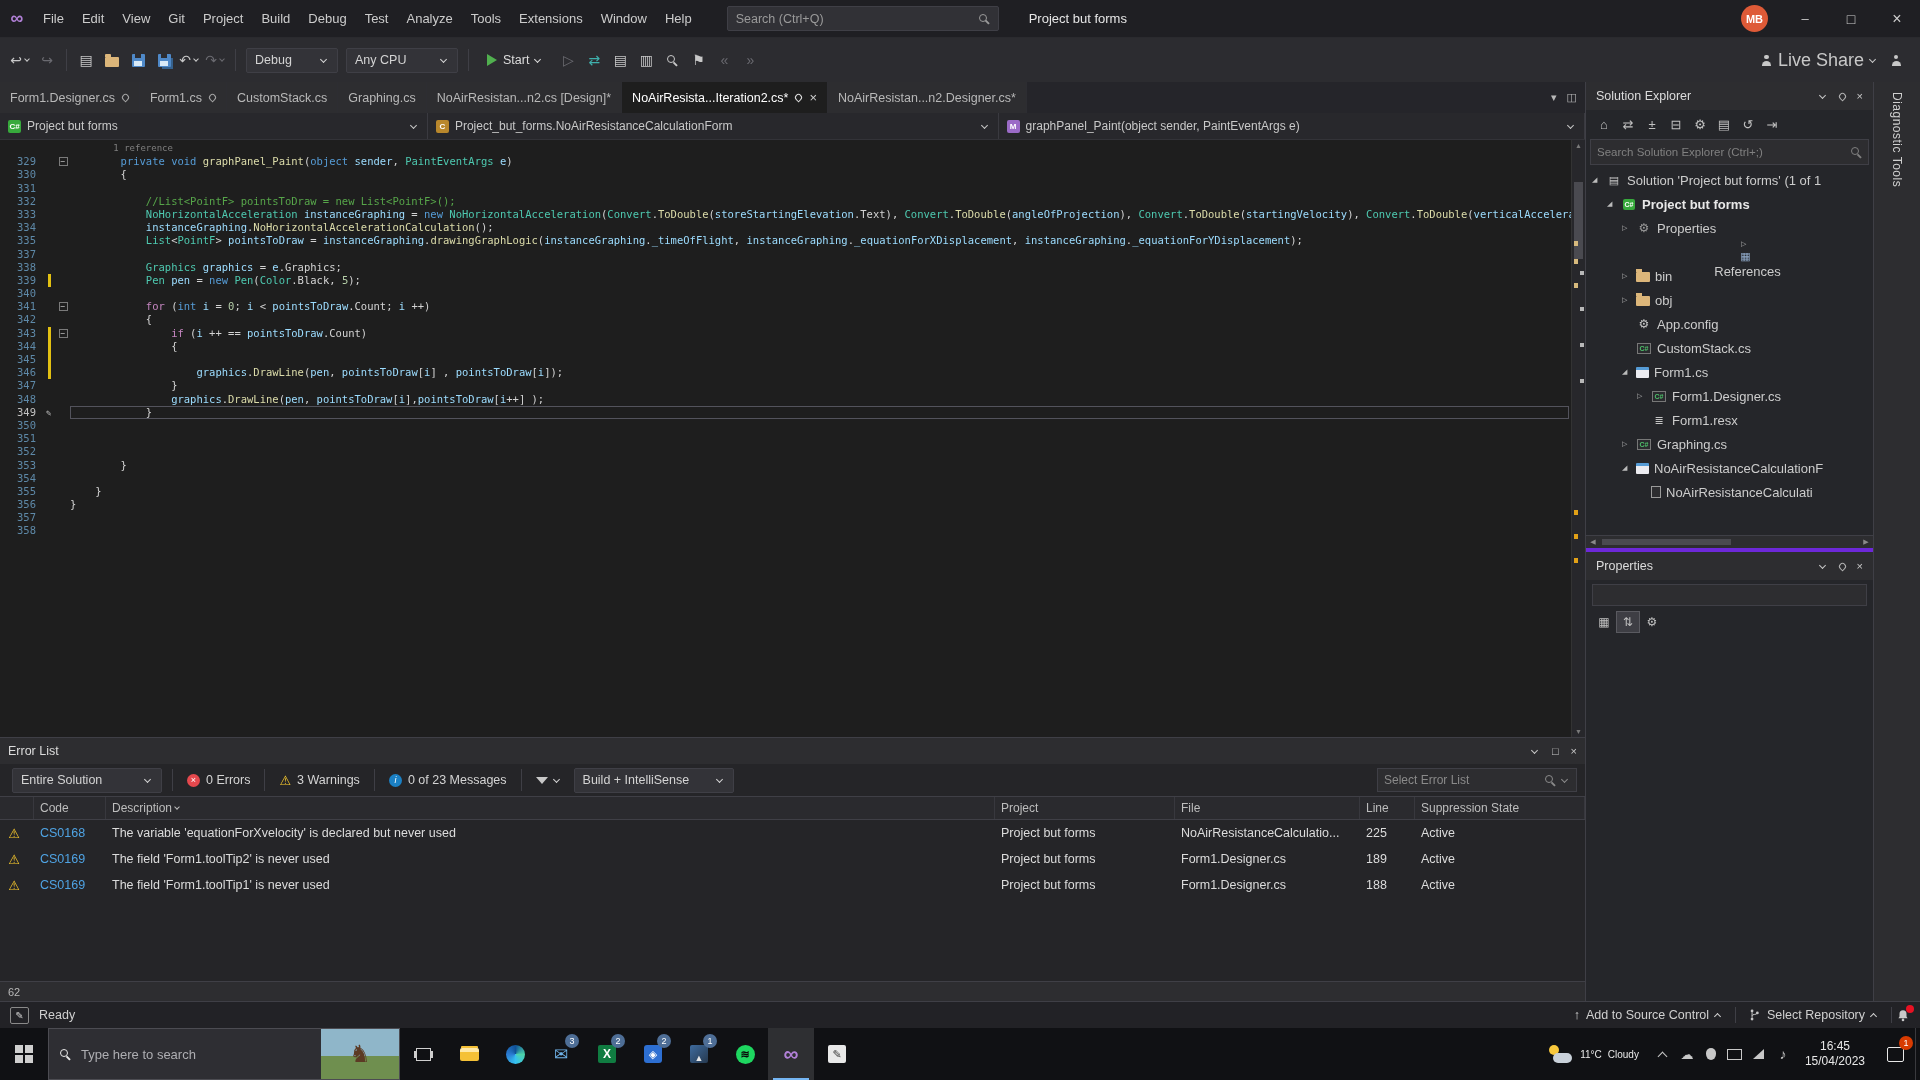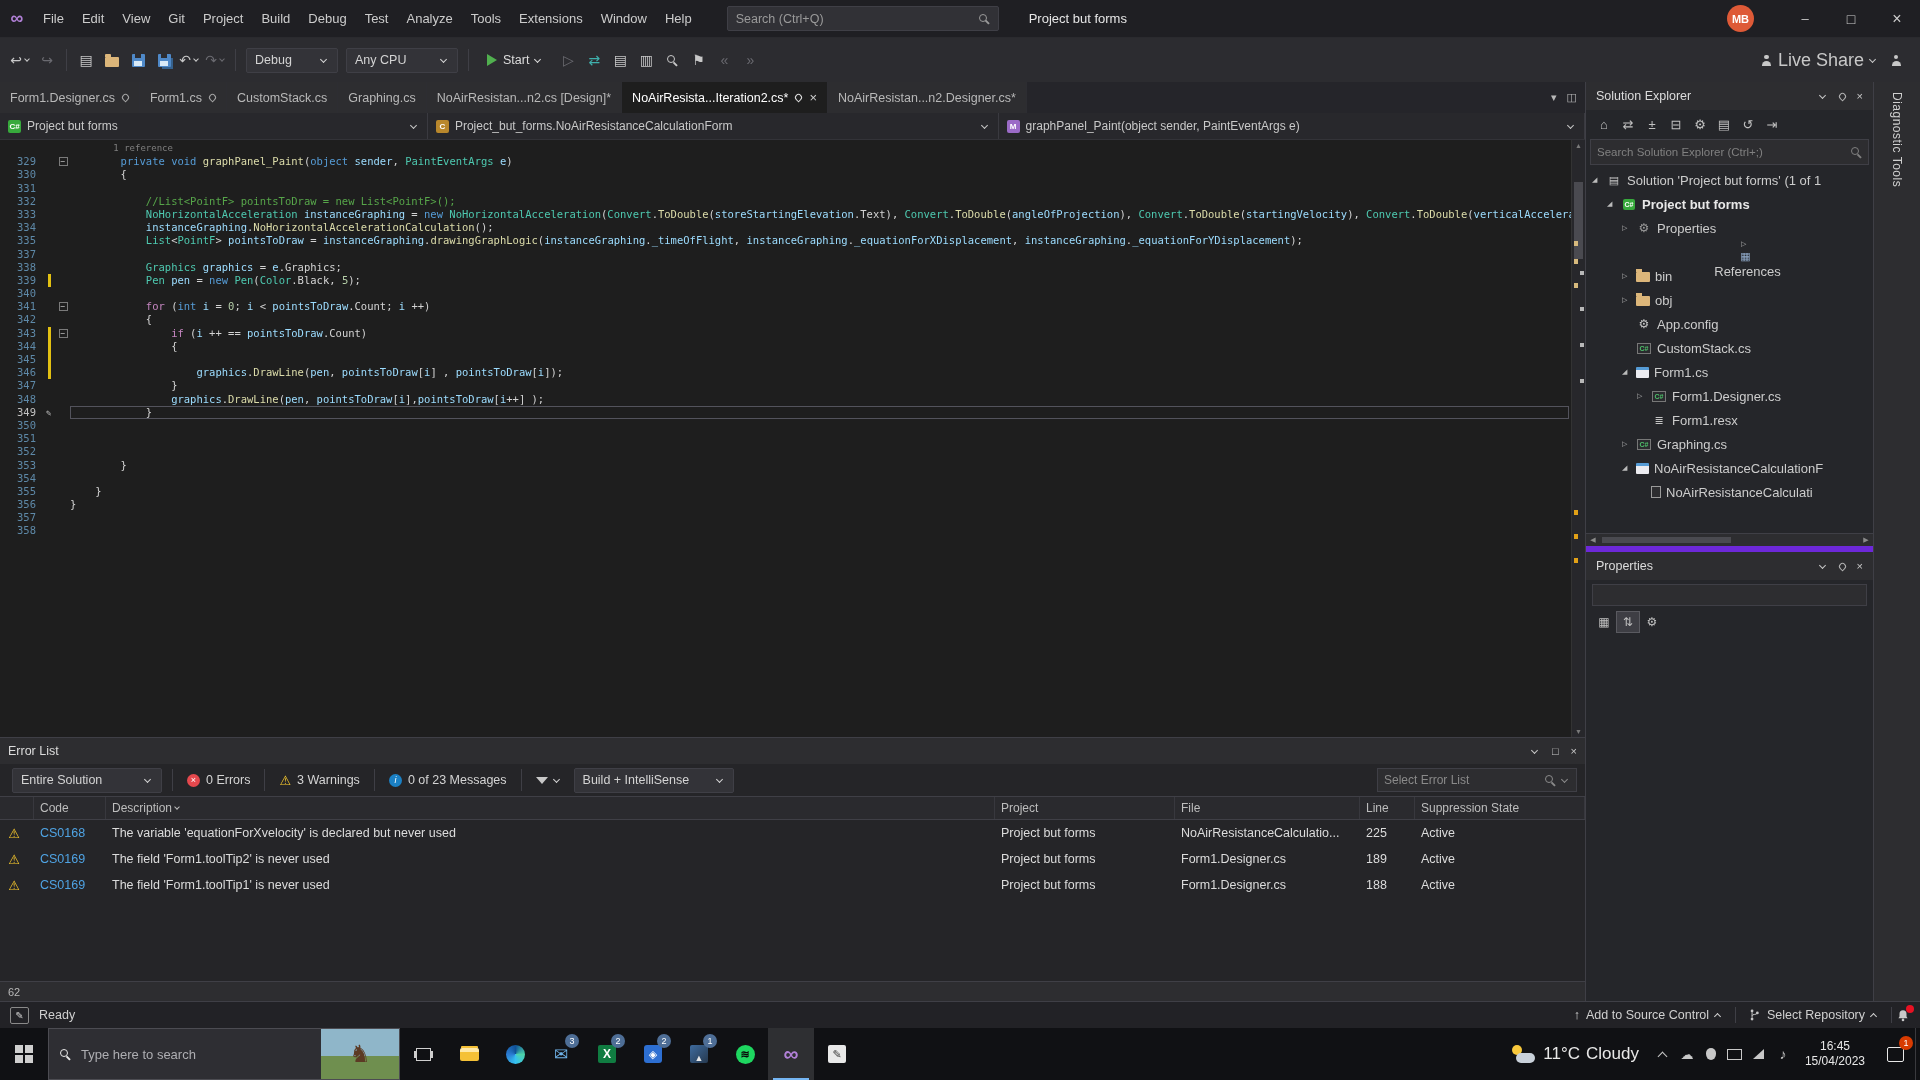--- a/index.html
+++ b/index.html
@@ -19,21 +19,21 @@
   
   .titlebar{height:38px;background:#1F1F23;display:flex;align-items:center;flex:none;border-bottom:1px solid #2A2A2E}
   .vslogo{width:34px;text-align:center;color:#B180D7;font-size:18px;font-weight:bold}
   .vslogo::before{content:"\221E"}
   .menus{display:flex;align-items:center;height:100%}
   .menu-item{padding:0 9px;line-height:37px;color:#CCCCCC;font-size:13px;cursor:default}
   .qsearch{width:272px;height:25px;background:#313136;border:1px solid #3F3F46;border-radius:2px;display:flex;align-items:center;margin-left:26px;padding:0 8px;color:#9A9A9A}
   .qsearch .qs-text{flex:1;font-size:12.5px}
   .sol-label{margin-left:30px;color:#E6E6E6;font-size:13px;white-space:nowrap}
   .tb-right{margin-left:auto;display:flex;align-items:center;height:100%}
-  .avatar{width:27px;height:27px;border-radius:50%;background:#DE5A37;color:#fff;font-size:11px;font-weight:bold;display:flex;align-items:center;justify-content:center;margin-right:28px}
+  .avatar{width:27px;height:27px;border-radius:50%;background:#DE5A37;color:#fff;font-size:11px;font-weight:bold;display:flex;align-items:center;justify-content:center;margin-right:14px}
   .wbtn{width:46px;height:100%;display:flex;align-items:center;justify-content:center;color:#CCC;font-size:13px}
   .wbtn.min::before{content:"\2013"}
   .wbtn.max::before{content:"\25A1";font-size:14px}
   .wbtn.cls::before{content:"\00D7";font-size:16px}
 
   
   .toolbar{height:44px;background:#2C2C30;display:flex;align-items:center;padding:0 8px;flex:none}
   .tgroup{display:flex;align-items:center}
   .tbtn{display:flex;align-items:center;justify-content:center;min-width:26px;height:26px;color:#C8C8C8;font-size:14px;border-radius:2px}
   .tbtn.dim{color:#6A6A70}
@@ -120,21 +120,21 @@
   .erow>span{padding:0 6px;overflow:hidden;white-space:nowrap;text-overflow:ellipsis}
   .erow .codelink{color:#4FA3E3}
   .erow .sevcell{text-align:center}
   .belowstrip{height:20px;background:#2D2D30;border-top:1px solid #3F3F46;display:flex;align-items:center;padding:8px 8px;font-size:11px;color:#B8B8B8;flex:none}
 
   
   .right-col{width:288px;background:#25262A;display:flex;flex-direction:column;flex:none;border-right:1px solid #3F3F46}
   .panel-title{height:28px;background:#2D2D30;display:flex;align-items:center;padding:0 10px;font-size:12.5px;color:#DCDCDC;flex:none}
   .panel-title .ticons{margin-left:auto;display:flex;align-items:center;color:#C8C8C8}
   .panel-title .ticons>span{margin-left:11px;font-size:11px}
-  .sol-explorer{height:470px;display:flex;flex-direction:column;flex:none;border-bottom:6px solid #6d28d9}
+  .sol-explorer{height:470px;display:flex;flex-direction:column;flex:none;border-bottom:4px solid #6d28d9}
   .se-toolbar{height:28px;display:flex;align-items:center;padding:0 6px;color:#C0C0C0;flex:none}
   .se-toolbar>span{width:24px;text-align:center;font-size:13px}
   .se-search{height:26px;margin:1px 4px 3px;background:#2D2D30;border:1px solid #3F3F46;display:flex;align-items:center;padding:0 6px;color:#808080;font-size:11.5px;flex:none}
   .se-search .txt{flex:1;overflow:hidden;white-space:nowrap}
   .se-tree{flex:1;overflow:hidden;font-size:13px}
   .trow{height:24px;display:flex;align-items:center;white-space:nowrap;color:#CCCCCC}
   .trow.bold .tlab{font-weight:bold;color:#E8E8E8}
   .arr{width:13px;flex:none;font-size:7px;color:#BBBBBB}
   .arr.exp::before{content:"\25E2"}
   .arr.col::before{content:"\25B7"}
@@ -196,21 +196,21 @@
   .file-explorer-icon::before{content:"";width:19px;height:13px;background:linear-gradient(#FFE9A8 30%,#F5C137 30%);border-radius:2px;box-shadow:0 -3px 0 -1px #F5C137}
   .edge-icon::before{content:"";width:19px;height:19px;border-radius:50%;background:conic-gradient(from 180deg,#35C1F1,#2B7CD3,#0F5197,#4CD3A9,#35C1F1)}
   .mail-icon::before{content:"\2709";color:#6FB3E8;font-size:17px}
   .excel-icon::before{content:"X";width:18px;height:18px;background:#107C41;color:#fff;border-radius:2px;display:flex;align-items:center;justify-content:center;font-size:12px;font-weight:bold}
   .chat-app-icon::before{content:"\25C8";width:18px;height:18px;background:#2D6FD2;color:#fff;border-radius:3px;display:flex;align-items:center;justify-content:center;font-size:11px}
   .photos-app-icon::before{content:"\25B2";width:18px;height:18px;background:linear-gradient(135deg,#3E6B9E,#26394F);color:#E8E8E8;border-radius:2px;display:flex;align-items:flex-end;justify-content:center;font-size:9px}
   .spotify-icon::before{content:"\224B";width:19px;height:19px;border-radius:50%;background:#1ED760;color:#0A0A0A;display:flex;align-items:center;justify-content:center;font-size:11px;font-weight:bold}
   .visual-studio-icon::before{content:"\221E";color:#B180D7;font-size:21px;font-weight:bold}
   .paint-icon::before{content:"\270E";width:18px;height:18px;background:#E9E9E9;color:#444;border-radius:2px;display:flex;align-items:center;justify-content:center;font-size:11px}
   .tb-flex{flex:1}
-  .weather{display:flex;align-items:center;padding:0 12px;color:#E8E8E8;font-size:17px}
+  .weather{display:flex;align-items:center;padding:0 12px;color:#E8E8E8;font-size:10px}
   .wico{position:relative;width:24px;height:18px;margin-right:8px}
   .wico::before{content:"";position:absolute;left:1px;top:0;width:10px;height:10px;border-radius:50%;background:#F8C83C}
   .wico::after{content:"";position:absolute;right:0;bottom:0;width:19px;height:10px;border-radius:6px;background:#C9D1DA}
   #tray{display:flex;align-items:center}
   #tray .trayic{width:24px;height:100%;display:flex;align-items:center;justify-content:center;color:#C8C8C8;font-size:13px}
   .tray-chevron-icon::before{content:"";width:6px;height:6px;border-right:1.5px solid #C8C8C8;border-bottom:1.5px solid #C8C8C8;transform:rotate(-135deg);margin-top:4px}
   .onedrive-icon::before{content:"\2601"}
   .security-shield-icon::before{content:"";width:10px;height:12px;background:#C8C8C8;border-radius:5px 5px 50% 50%}
   .display-icon::before{content:"";width:13px;height:9px;border:1.5px solid #C8C8C8}
   .network-icon::before{content:"";width:0;height:0;border-left:11px solid transparent;border-bottom:10px solid #C8C8C8}

